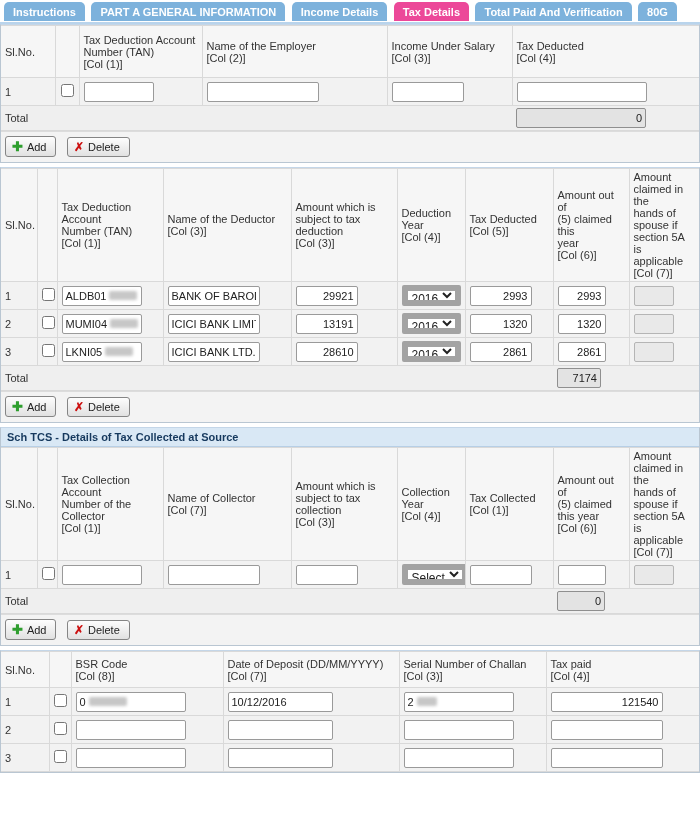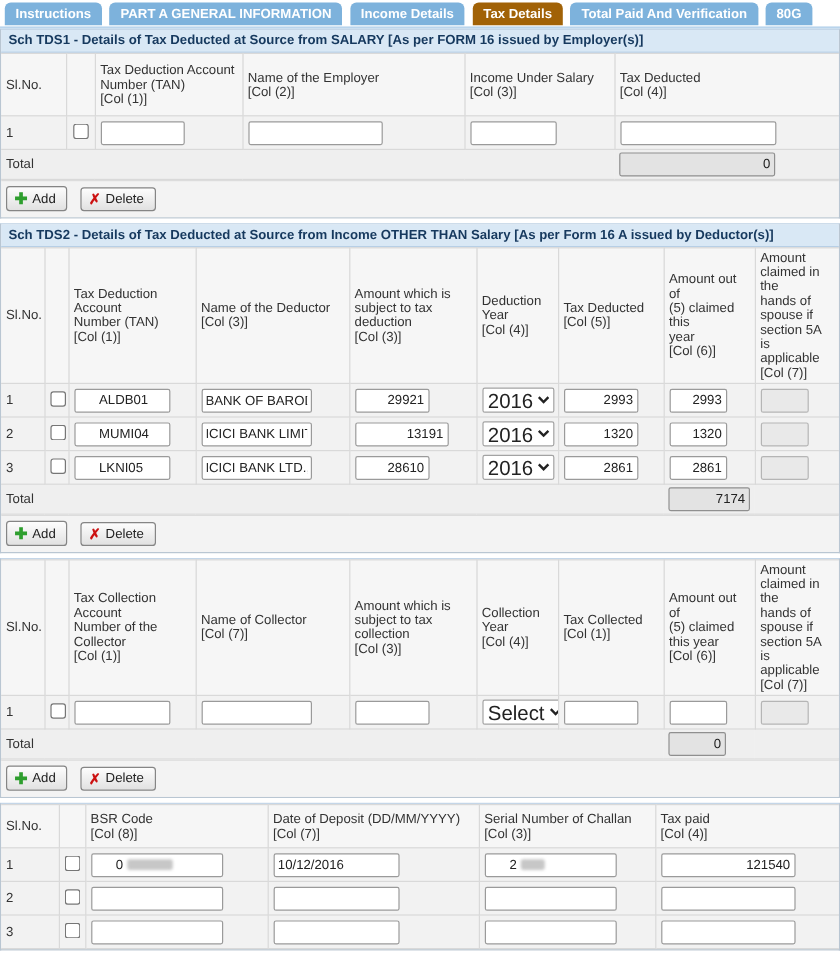--- a/index.html
+++ b/index.html
@@ -17,21 +17,21 @@
     background: #7db2dc;
     color: #ffffff;
     font-size: 11px;
     font-weight: bold;
     padding: 4px 9px 3px 9px;
     border-radius: 5px 5px 0 0;
     margin-right: 2px;
     cursor: pointer;
     vertical-align: bottom;
   }
-  .tab.active { background: #a16207; }
+  .tab.active { background: #ec4899; }
 
   .panel { border-top: 2px solid #b9d4ec; }
 
   
   .section {
     border: 1px solid #b9c6d2;
     border-top: 1px solid #c4d6e8;
     background: #f3f3f3;
     margin: 0 0 4px 0;
   }
@@ -80,38 +80,38 @@
   
   .tb {
     display: inline-flex;
     align-items: center;
     height: 20px;
     border: 1px solid #9a9a9a;
     border-radius: 2px;
     background: #fff;
     font-size: 11px;
     color: #222;
-    padding: 1px 20px;
+    padding: 1px 3px;
     overflow: hidden;
     white-space: nowrap;
   }
   .redact {
     display: inline-block;
     height: 9px;
     background: #c7c7c7;
     border-radius: 2px;
     margin-left: 3px;
     filter: blur(1.5px);
   }
 
   select {
     height: 21px;
     font-family: "Liberation Sans", sans-serif;
-    font-size: 17px;
-    border: 1px solid #a3a3a3;
+    font-size: 12px;
+    border: 6px solid #a3a3a3;
     border-radius: 2px;
     background: #fff;
     color:#222;
   }
 
   input[type="checkbox"] { width: 13px; height: 13px; }
 
   .btn-row { padding: 4px 4px 5px 4px; background: #f3f3f3; border-top: 1px solid #dcdcdc; }
   .btn {
     display: inline-flex;
@@ -140,21 +140,20 @@
     <span class="tab">PART A GENERAL INFORMATION</span>
     <span class="tab">Income Details</span>
     <span class="tab active">Tax Details</span>
     <span class="tab">Total Paid And Verification</span>
     <span class="tab">80G</span>
   </div>
 
   <div class="panel">
 
     <div class="section">
-      <div class="sec-header">Sch TDS1 - Details of Tax Deducted at Source from SALARY [As per FORM 16 issued by Employer(s)]</div>
       <table>
         <colgroup>
           <col style="width:54px">
             <col style="width:24px">
             <col style="width:123px">
           <col style="width:185px">
             <col style="width:125px">
             <col style="width:187px">
         </colgroup>
         <thead>
@@ -193,21 +192,20 @@
             <span>Add</span>
           </button>
         <button class="btn">
             <span class="icon-x">✗</span>
             <span>Delete</span>
           </button>
       </div>
     </div>
 
     <div class="section">
-      <div class="sec-header">Sch TDS2 - Details of Tax Deducted at Source from Income OTHER THAN Salary [As per Form 16 A issued by Deductor(s)]</div>
       <table>
         <colgroup>
           <col style="width:36px">
             <col style="width:20px">
             <col style="width:106px">
           <col style="width:128px">
             <col style="width:106px">
             <col style="width:68px">
           <col style="width:88px">
             <col style="width:76px">
@@ -259,21 +257,21 @@
             <td><input type="text" class="dis" style="width: 40px;" disabled=""></td>
           </tr>
           <tr>
             <td>2</td>
             <td style="text-align:center"><input type="checkbox" style=""></td>
             <td><span class="tb" style="width:80px">
                   <span>MUMI04</span>
                   <span class="redact" style="width:28px"></span>
                 </span></td>
             <td><input type="text" style="width: 92px;" value="ICICI BANK LIMITED"></td>
-            <td><input type="text" class="num" style="width: 78px;" value="13191"></td>
+            <td><input type="text" class="num" style="width: 62px;" value="13191"></td>
             <td><select><option>2016</option></select></td>
             <td><input type="text" class="num" style="width: 62px;" value="1320"></td>
             <td><input type="text" class="num" style="width: 48px;" value="1320"></td>
             <td><input type="text" class="dis" style="width: 40px;" disabled=""></td>
           </tr>
           <tr>
             <td>3</td>
             <td style="text-align:center"><input type="checkbox" style=""></td>
             <td><span class="tb" style="width:80px">
                   <span>LKNI05</span>
@@ -281,38 +279,39 @@
                 </span></td>
             <td><input type="text" style="width: 92px;" value="ICICI BANK LTD., (R"></td>
             <td><input type="text" class="num" style="width: 62px;" value="28610"></td>
             <td><select><option>2016</option></select></td>
             <td><input type="text" class="num" style="width: 62px;" value="2861"></td>
             <td><input type="text" class="num" style="width: 48px;" value="2861"></td>
             <td><input type="text" class="dis" style="width: 40px;" disabled=""></td>
           </tr>
           <tr class="total-row">
             <td colspan="7">Total</td>
-            <td><input type="text" class="totalbox" style="width: 68px;" readonly="" value="7174"></td>
+            <td><input type="text" class="totalbox" style="width: 44px;" readonly="" value="7174"></td>
             <td></td>
           </tr>
         </tbody>
       </table>
       <div class="btn-row">
         <button class="btn">
             <span class="icon-plus">✚</span>
             <span>Add</span>
           </button>
         <button class="btn">
             <span class="icon-x">✗</span>
             <span>Delete</span>
           </button>
       </div>
     </div>
 
     <div class="section">
+      <div class="sec-header">Sch TCS - Details of Tax Collected at Source</div>
       <table>
         <colgroup>
           <col style="width:36px">
             <col style="width:20px">
             <col style="width:106px">
           <col style="width:128px">
             <col style="width:106px">
             <col style="width:68px">
           <col style="width:88px">
             <col style="width:76px">

